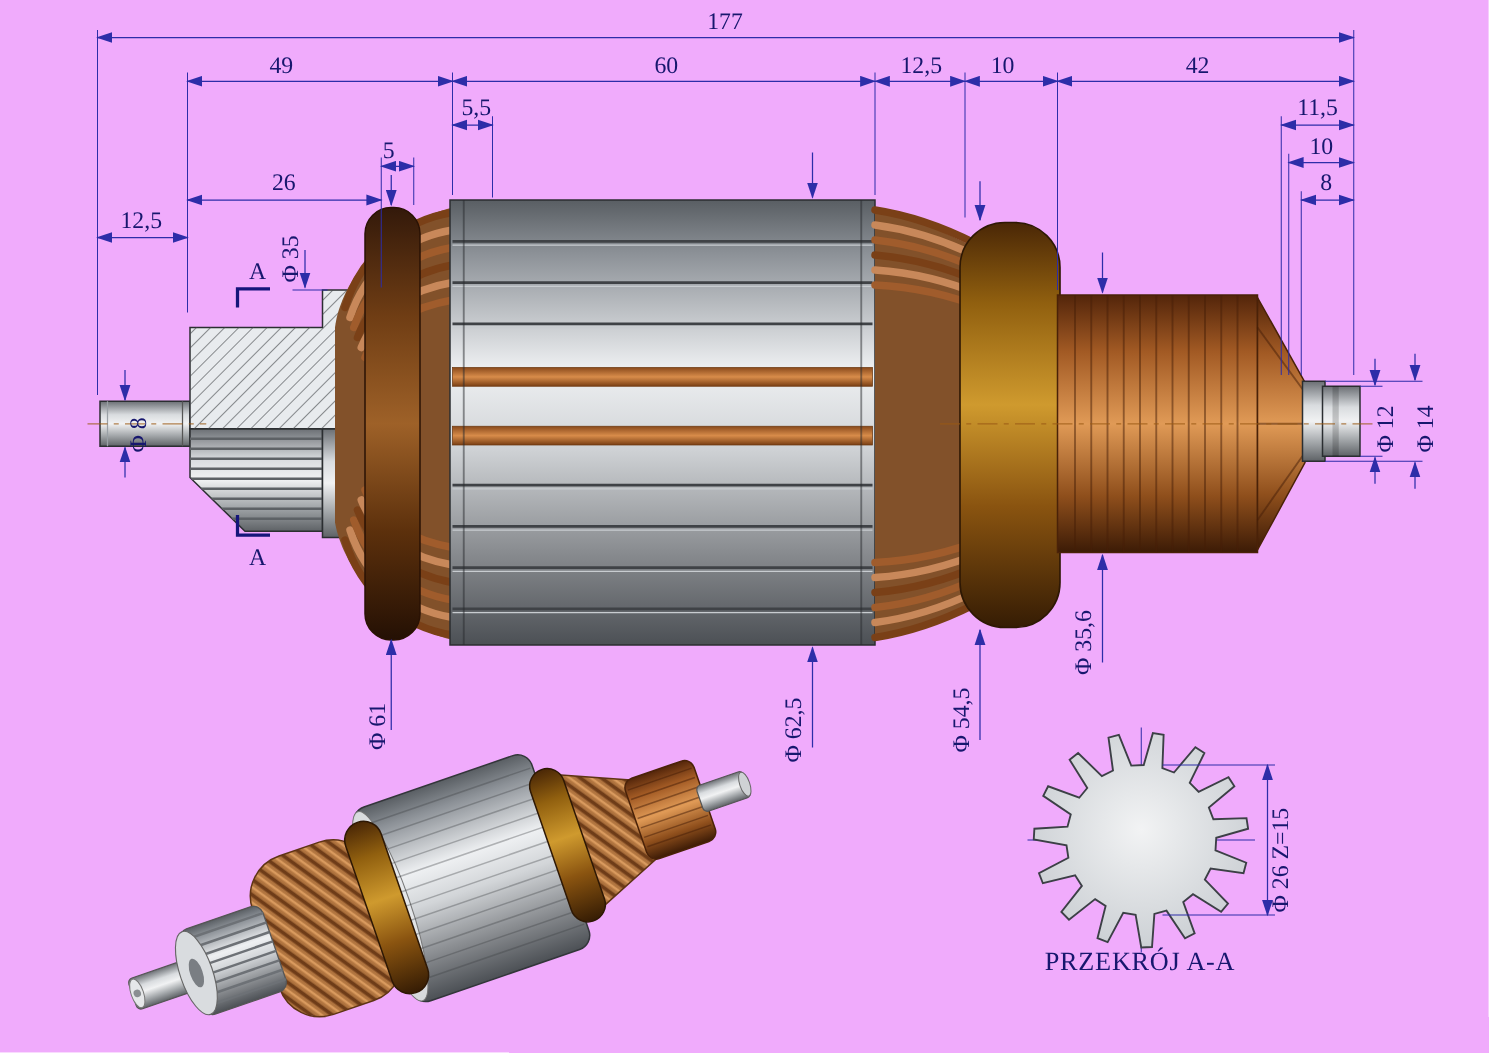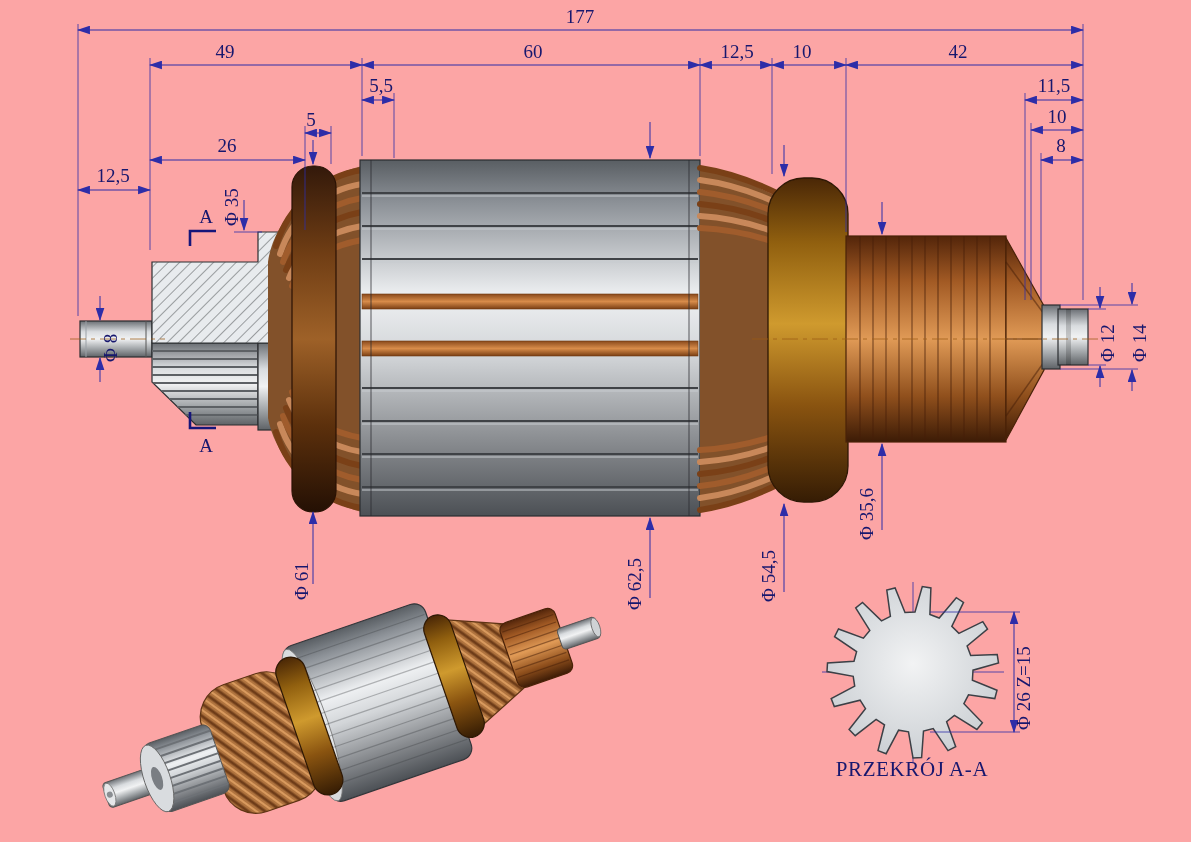--- a/index.html
+++ b/index.html
@@ -1,16 +1,16 @@
 <!DOCTYPE html>
 <html><head>
 <meta charset="utf-8">
 <style>
   html,body{margin:0;padding:0;background:#ffffff;}
-  .stage{width:1191px;height:842px;position:relative;background:#fca5a5;overflow:hidden;}
+  .stage{width:1191px;height:842px;position:relative;background:#f0abfc;overflow:hidden;}
   svg{display:block;}
   .dl{stroke:#2d2da8;stroke-width:1;fill:none}
   .ext{stroke:#2d2da8;stroke-width:.8;fill:none}
   .dt{fill:#17176e;font-family:"Liberation Serif",serif;font-size:19px}
   .dts{fill:#17176e;font-family:"Liberation Serif",serif;font-size:21px;letter-spacing:.6px}
   .outl{stroke:#2b2e31;stroke-width:1.2}
   .secA{stroke:#15157a;stroke-width:2.6;fill:none}
   .slot{stroke:#3f4246;stroke-width:2.2}
   .slothi{stroke:#c8ccd0;stroke-width:1}
   .combar{stroke:rgba(70,30,8,.5);stroke-width:1.5}

